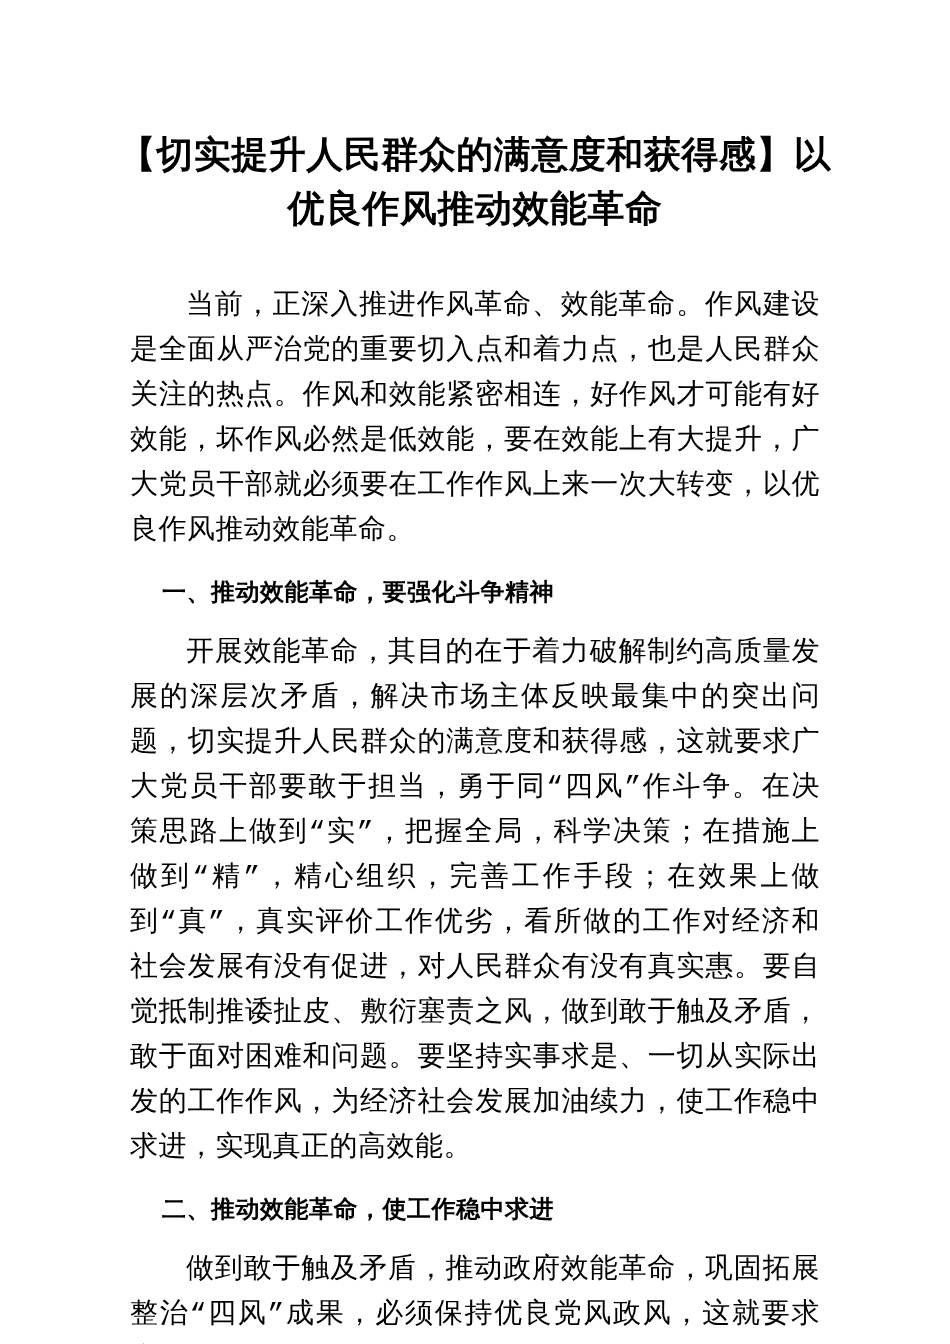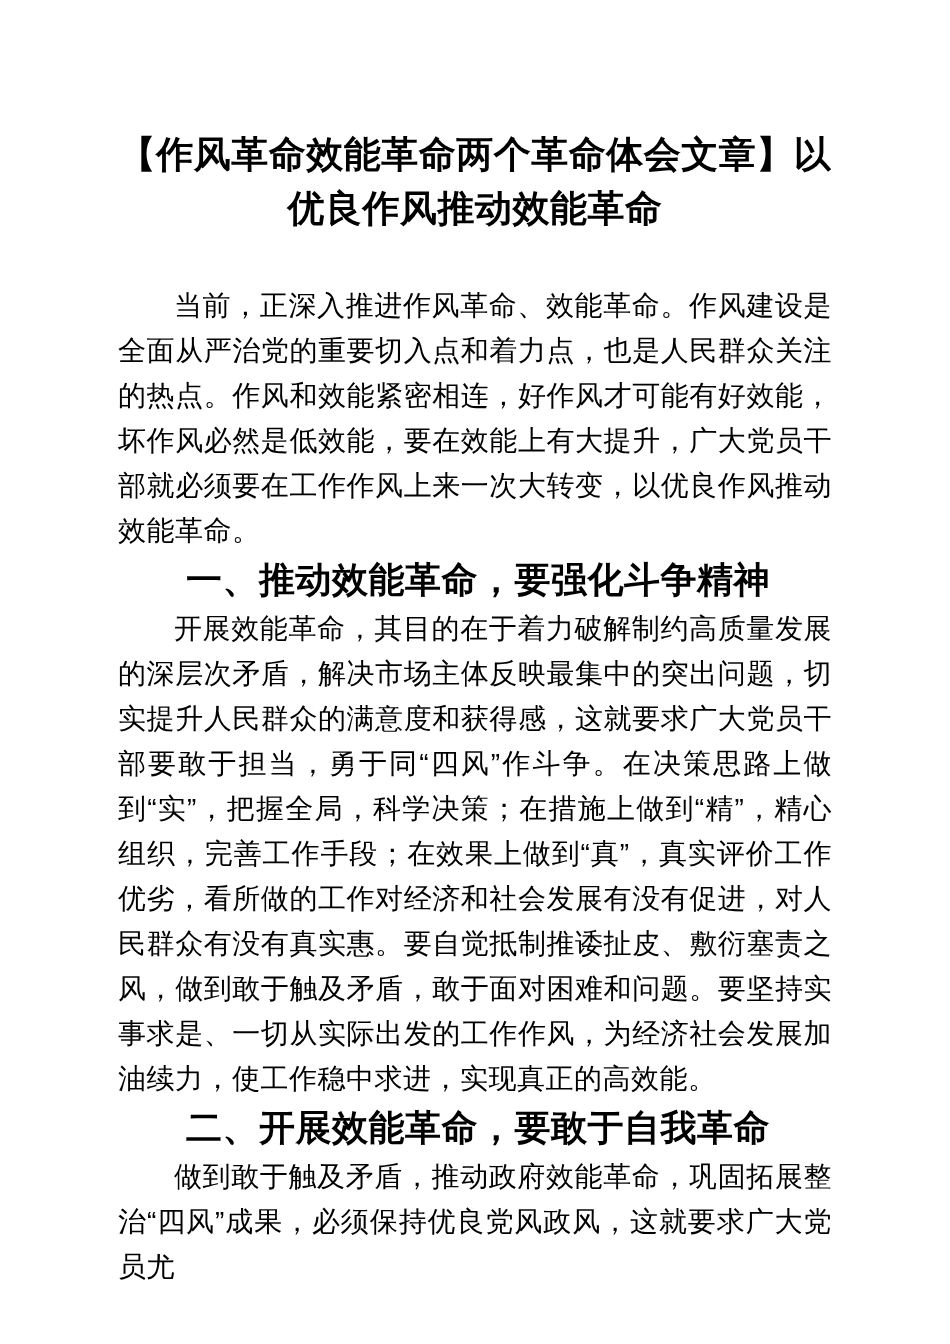--- a/index.html
+++ b/index.html
@@ -24,46 +24,46 @@
   .doc-title {
     font-family: "Liberation Serif", "DejaVu Serif", serif;
     font-weight: 700;
     font-size: 37px;
     line-height: 1.45;
     text-align: center;
     margin: 0 0 48px 0;
     letter-spacing: 0.5px;
   }
   .body-para {
-    font-family: Liberation Sans, sans-serif;
+    font-family: Liberation Mono, monospace;
     font-size: 28px;
     line-height: 45px;
     text-align: justify;
     text-indent: 2em;
-    margin: 4px;
+    margin: 16px;
     letter-spacing: 0.5px;
   }
   .section-heading {
     font-family: "Liberation Sans", "DejaVu Sans", sans-serif;
     font-weight: 700;
-    font-size: 36px;
+    font-size: 24px;
     line-height: 45px;
     text-indent: 2em;
     margin: 2px 0 2px 0;
     letter-spacing: 0.5px;
   }
 </style>
 </head>
 <body>
 
 <div class="page">
-  <h1 class="doc-title">【作风革命效能革命两个革命体会文章】以优良作风推动效能革命</h1>
+  <h1 class="doc-title">【切实提升人民群众的满意度和获得感】以优良作风推动效能革命</h1>
 
   <p class="body-para">当前，正深入推进作风革命、效能革命。作风建设是全面从严治党的重要切入点和着力点，也是人民群众关注的热点。作风和效能紧密相连，好作风才可能有好效能，坏作风必然是低效能，要在效能上有大提升，广大党员干部就必须要在工作作风上来一次大转变，以优良作风推动效能革命。</p>
 
   <h2 class="section-heading">一、推动效能革命，要强化斗争精神</h2>
 
   <p class="body-para">开展效能革命，其目的在于着力破解制约高质量发展的深层次矛盾，解决市场主体反映最集中的突出问题，切实提升人民群众的满意度和获得感，这就要求广大党员干部要敢于担当，勇于同“四风”作斗争。在决策思路上做到“实”，把握全局，科学决策；在措施上做到“精”，精心组织，完善工作手段；在效果上做到“真”，真实评价工作优劣，看所做的工作对经济和社会发展有没有促进，对人民群众有没有真实惠。要自觉抵制推诿扯皮、敷衍塞责之风，做到敢于触及矛盾，敢于面对困难和问题。要坚持实事求是、一切从实际出发的工作作风，为经济社会发展加油续力，使工作稳中求进，实现真正的高效能。</p>
 
-  <h2 class="section-heading">二、开展效能革命，要敢于自我革命</h2>
+  <h2 class="section-heading">二、推动效能革命，使工作稳中求进</h2>
 
   <p class="body-para">做到敢于触及矛盾，推动政府效能革命，巩固拓展整治“四风”成果，必须保持优良党风政风，这就要求广大党员尤</p>
 </div>
 
 </body></html>

